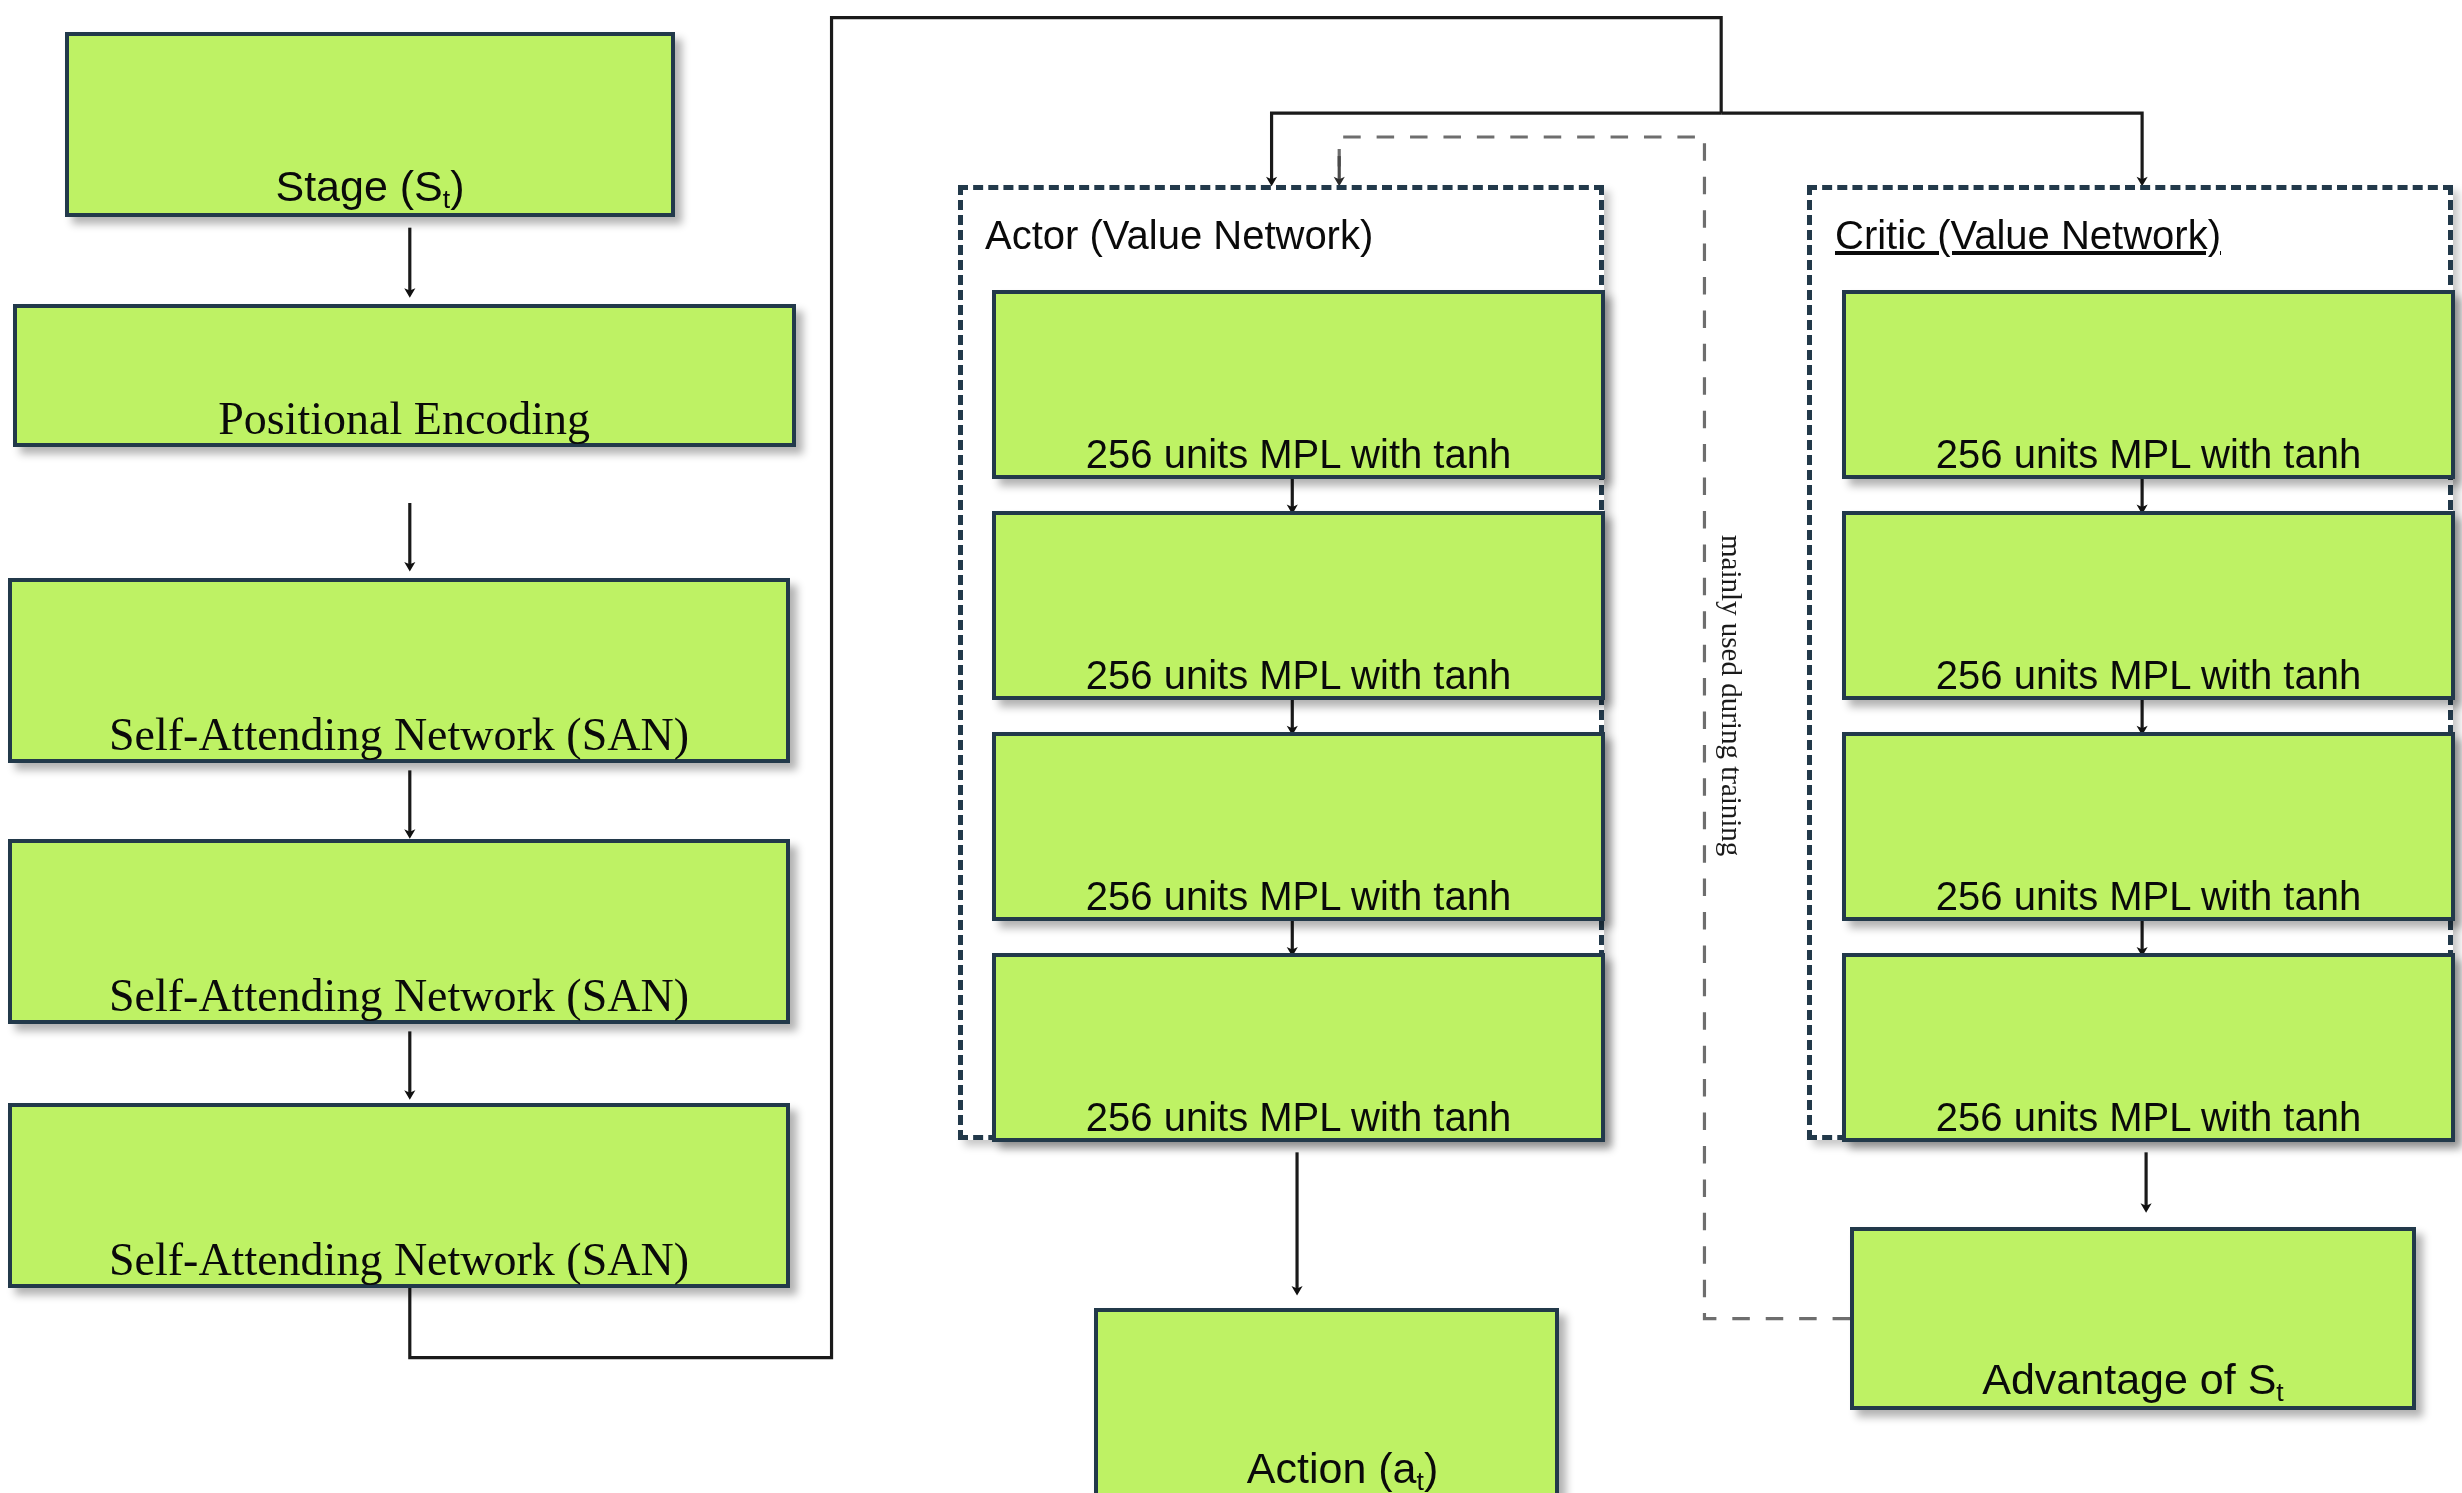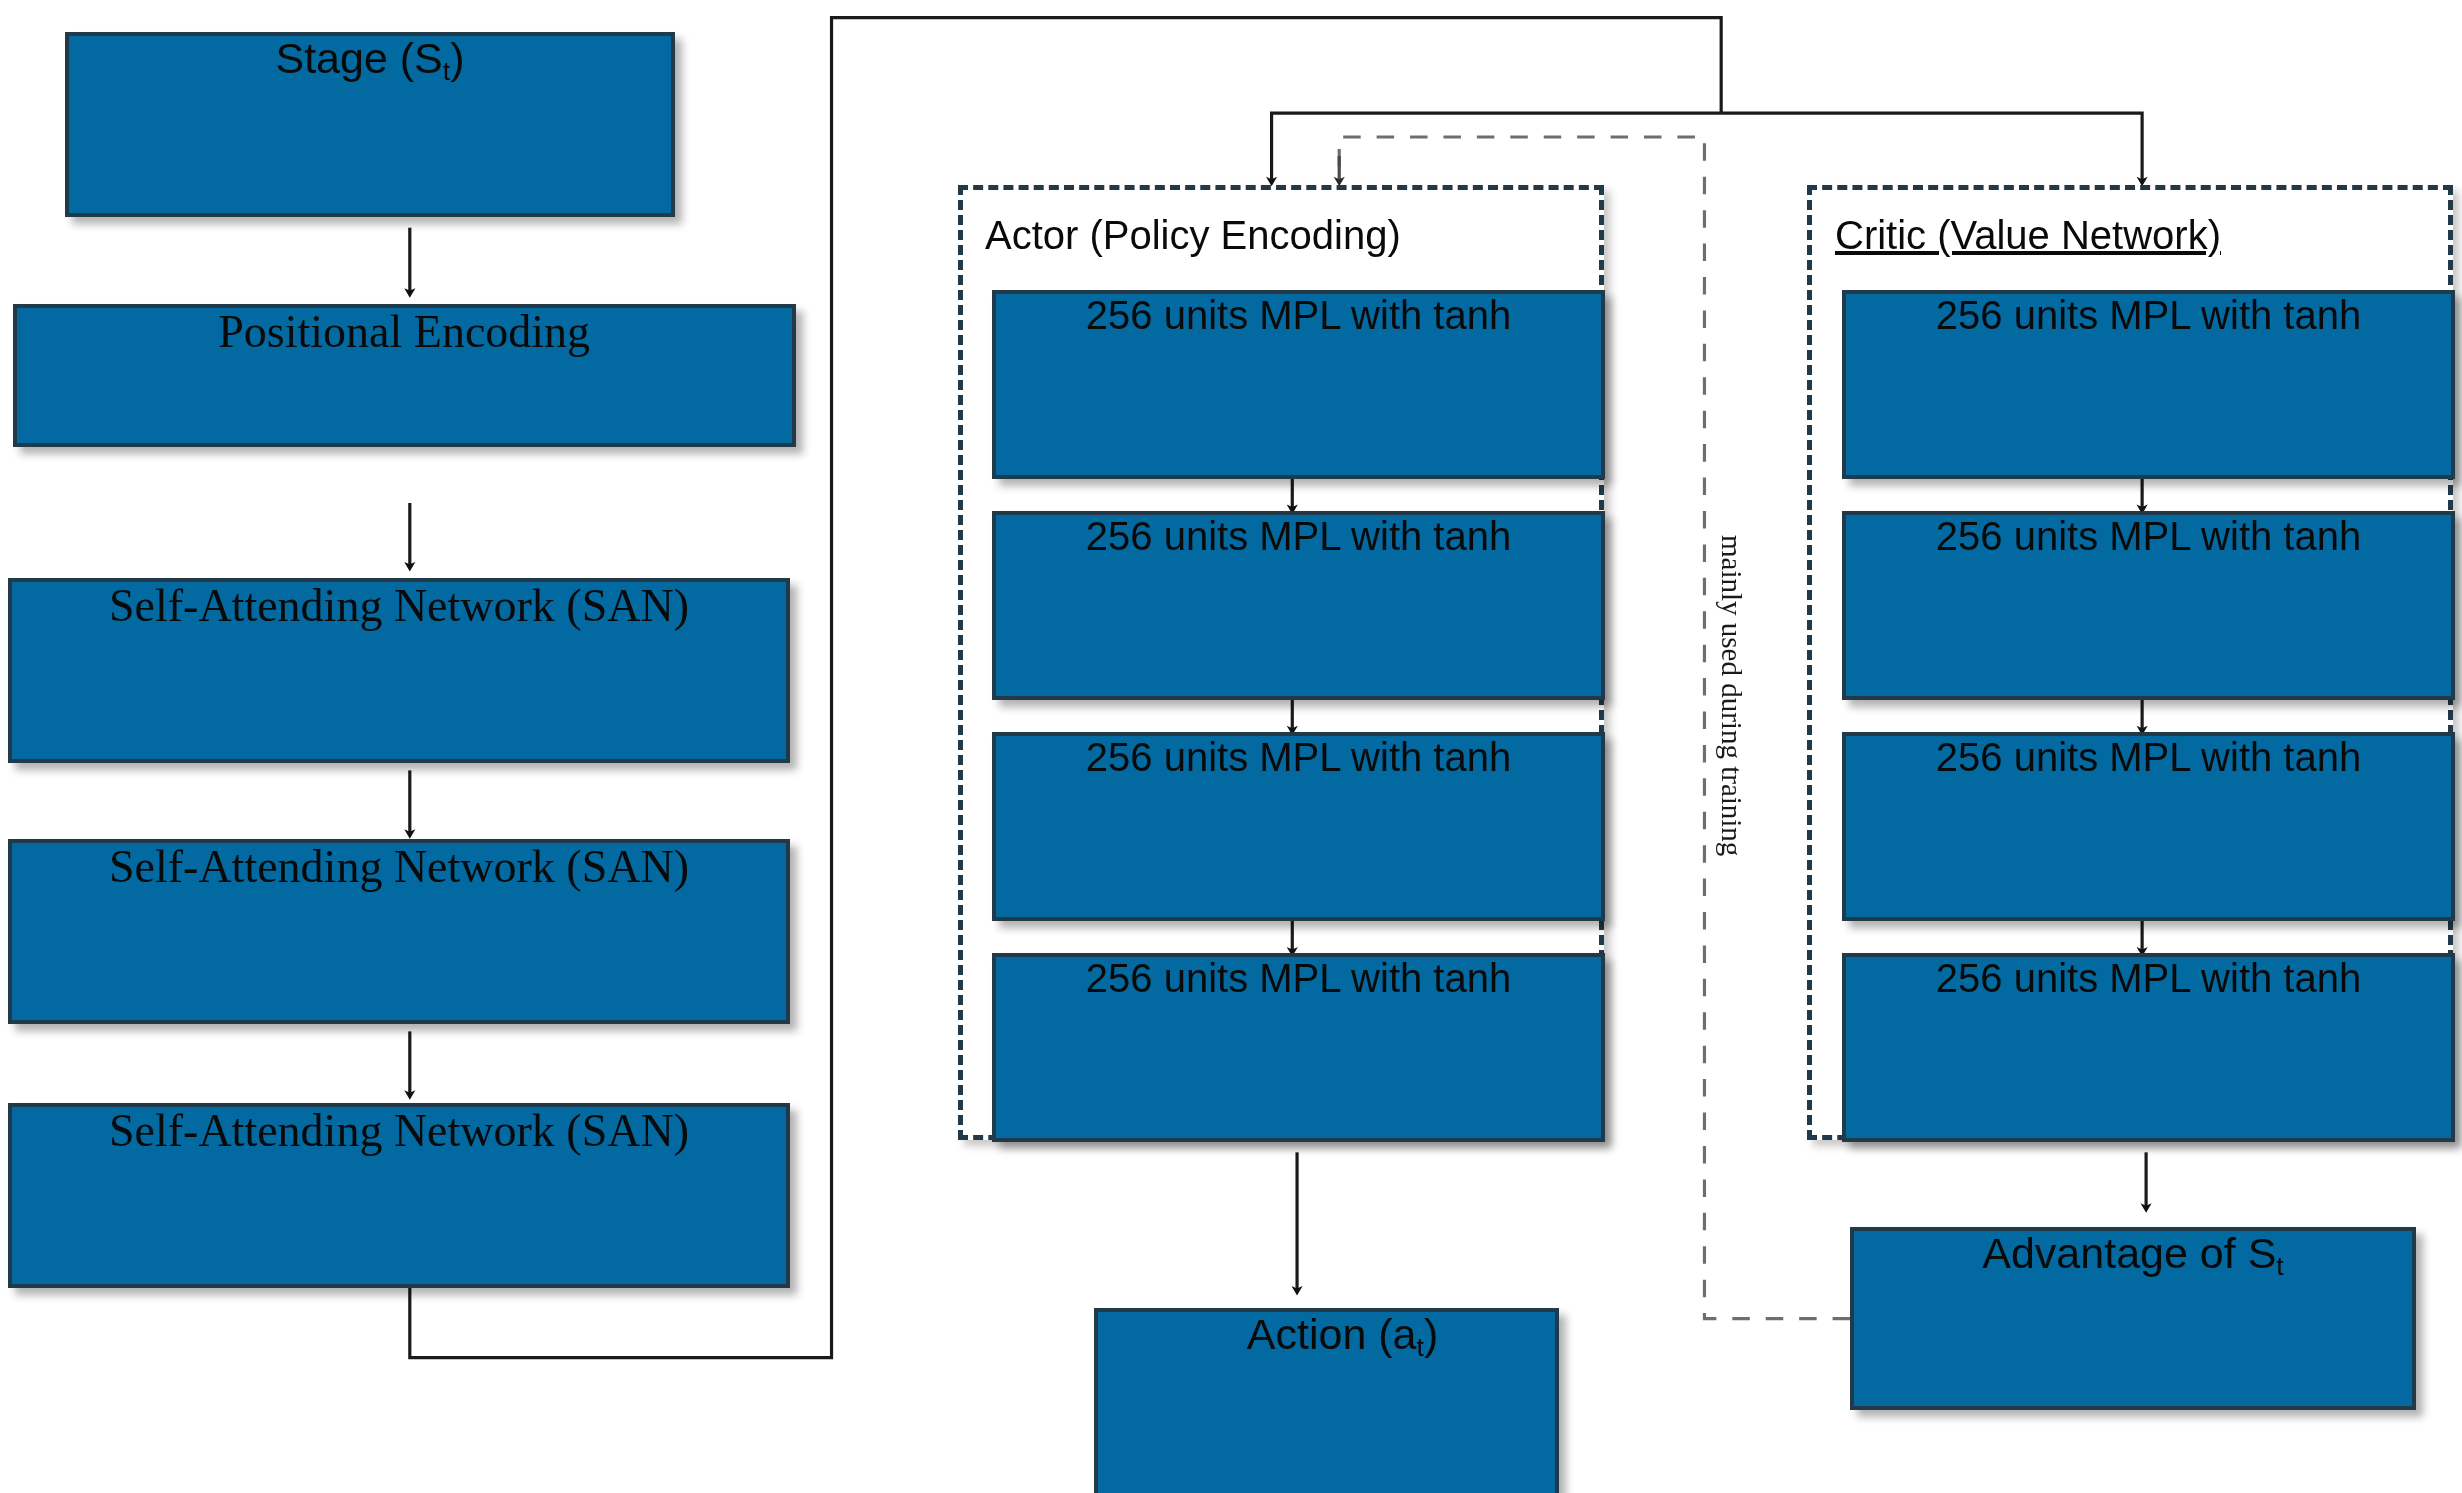--- a/index.html
+++ b/index.html
@@ -21,25 +21,25 @@
     position: absolute;
     left: 0; top: 0;
     width: 2462px;
     height: 1493px;
     pointer-events: none;
   }
   
   .box {
     position: absolute;
     box-sizing: border-box;
-    background: #0369a1;
+    background: #bef264;
     border: 4.8px solid #22394a;
     box-shadow: 7.2px 7.2px 8px rgba(0,0,0,0.30);
     display: flex;
-    align-items: flex-start;
+    align-items: flex-end;
     justify-content: center;
     color: #0a0a0a;
     z-index: 3;
   }
   .box .txt { display: block; line-height: 1.05; white-space: nowrap; }
   .serif  { font-family: "Liberation Serif", "DejaVu Serif", serif; }
   .sans   { font-family: "Liberation Sans", "DejaVu Sans", sans-serif; }
   sub { font-size: 0.62em; vertical-align: -0.28em; }
 
   
@@ -136,21 +136,21 @@
 
   <div class="box" style="left:8px; top:839px; width:782px; height:185px;">
     <span class="txt serif" style="font-size:46px;">Self-Attending Network (SAN)</span>
   </div>
 
   <div class="box" style="left:8px; top:1103px; width:782px; height:185px;">
     <span class="txt serif" style="font-size:46px;">Self-Attending Network (SAN)</span>
   </div>
 
   <div class="group" style="left:958px; top:185px; width:646px; height:955px;"></div>
-  <div class="group-title" style="left:985px; top:213px;">Actor (Policy Encoding)</div>
+  <div class="group-title" style="left:985px; top:213px;">Actor (Value Network)</div>
 
   <div class="box" style="left:992px; top:290px; width:613px; height:189px;">
     <span class="txt sans" style="font-size:40px;">256 units MPL with tanh</span>
   </div>
   <div class="box" style="left:992px; top:511px; width:613px; height:189px;">
     <span class="txt sans" style="font-size:40px;">256 units MPL with tanh</span>
   </div>
   <div class="box" style="left:992px; top:732px; width:613px; height:189px;">
     <span class="txt sans" style="font-size:40px;">256 units MPL with tanh</span>
   </div>

